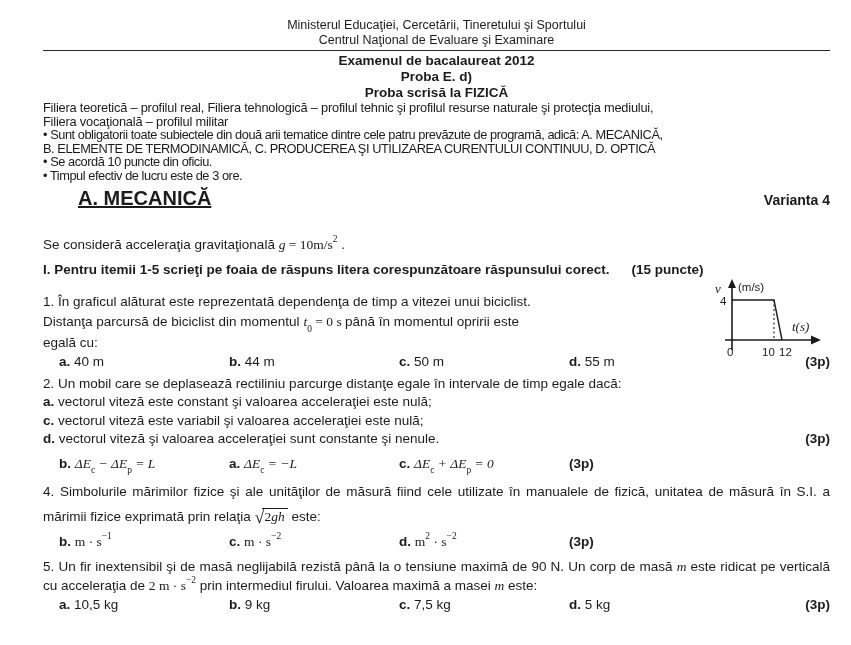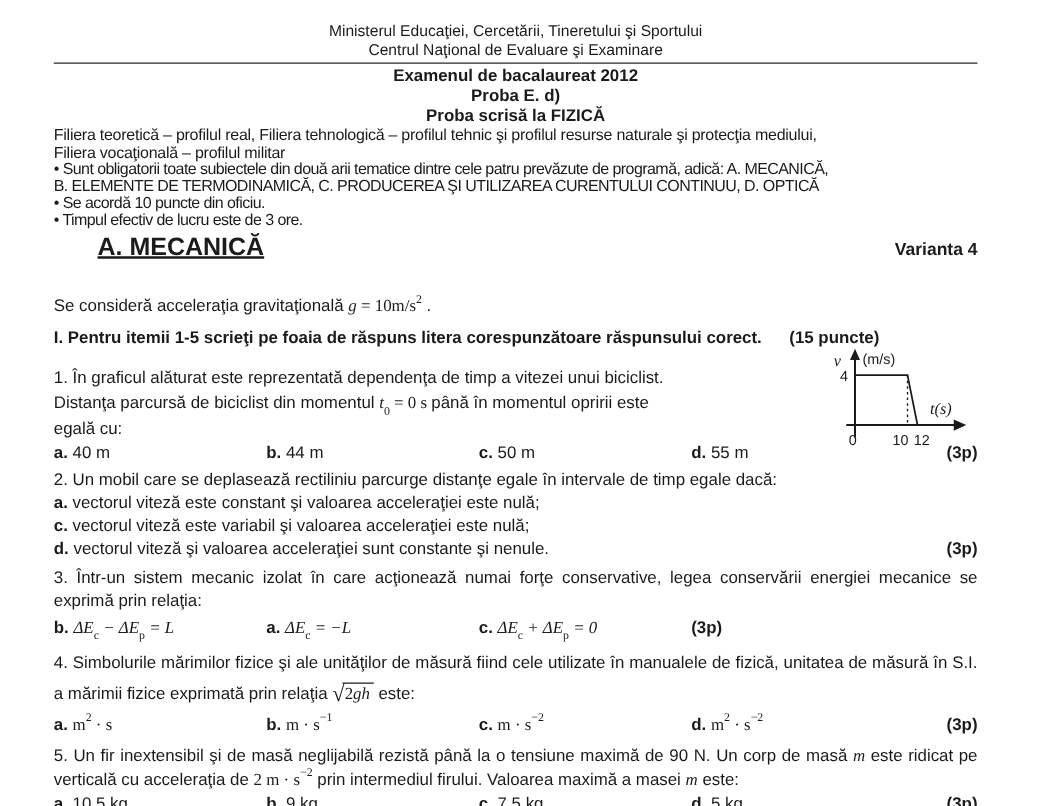--- a/index.html
+++ b/index.html
@@ -1,19 +1,19 @@
 <!DOCTYPE html>
 <html lang="ro"><head>
 <meta charset="utf-8">
 <title>Document</title>
 <style>
   html,body{margin:0;padding:0;background:#fff;}
   .page{
     box-sizing:border-box;width:851px;height:645px;overflow:hidden;
-    padding:18px 69px 0 43px;background:#fff;color:#1b1b1b;
+    padding:18px 21px 0 43px;background:#fff;color:#1b1b1b;
     font-family:"Liberation Sans",sans-serif;font-size:13.5px;
   }
   .center{text-align:center;}
   .hdr{font-size:12.5px;line-height:15px;}
   .rule{border:none;border-top:1.5px solid #2a2a2a;margin:2px 0 2px 0;}
   .title-line{font-weight:bold;font-size:13.5px;line-height:16px;}
   .small{font-size:12.8px;line-height:13.5px;letter-spacing:-0.2px;}
   .cond{letter-spacing:-0.45px;}
   .secrow{display:flex;justify-content:space-between;align-items:baseline;margin-top:5px;}
   .sec-title{font-weight:bold;font-size:20px;margin-left:35px;text-decoration:underline;}
@@ -25,21 +25,21 @@
   .mathup{font-family:"Liberation Serif",serif;font-style:normal;}
   sub,sup{font-size:9.5px;line-height:0;font-family:"Liberation Serif",serif;}
   sup{position:relative;top:-0.15em;}
   sub{position:relative;top:0.2em;}
   .q{margin-top:3px;}
   .q1{position:relative;margin-top:13px;}
   .q1 .qtext{padding-right:150px;text-align:justify;}
   .qline{line-height:19px;}
   .qline2{line-height:22px;}
   .jtext{text-align:justify;line-height:19px;}
-  .optgrid{display:grid;grid-template-columns:170px 170px 170px 1fr auto;align-items:baseline;line-height:19px;}
+  .optgrid{display:grid;grid-template-columns:170px 170px 170px 1fr auto;align-items:baseline;line-height:19px;margin-left:16px;}
   .optgrid.mathrow{line-height:24px;}
   .optline{display:flex;justify-content:space-between;line-height:18.5px;}
   .lab{font-weight:bold;}
   .pts{font-weight:bold;}
   .graph-box{position:absolute;right:8px;top:-14px;width:110px;height:84px;}
   .graph-box svg{display:block;}
   .g-serif{font-family:"Liberation Serif",serif;font-style:italic;font-size:13px;fill:#1b1b1b;}
   .g-sans{font-family:"Liberation Sans",sans-serif;font-size:11.5px;fill:#1b1b1b;}
   .sqrt{display:inline-block;white-space:nowrap;font-family:"Liberation Serif",serif;}
   .sqrt .sign{font-size:18px;font-style:normal;margin-right:-2px;vertical-align:-2px;}
@@ -125,33 +125,31 @@
     <div class="optline">
         <span><span class="lab">c.</span> <span>vectorul viteză este variabil şi valoarea acceleraţiei este nulă;</span></span>
       </div>
     <div class="optline">
         <span><span class="lab">d.</span> <span>vectorul viteză şi valoarea acceleraţiei sunt constante şi nenule.</span></span>
         <span class="pts">(3p)</span>
       </div>
   </div>
 
   <div class="q">
-    <div class="jtext">3. Într-un sistem mecanic izolat în care acţionează numai forţe conservative, legea conservării energiei mecanice se exprimă prin relaţia:</div>
     <div class="optgrid mathrow">
       <span><span class="lab">b.</span> <span class="math">ΔE</span><sub>c</sub><span class="math"> − ΔE</span><sub>p</sub><span class="math"> = L</span></span>
       <span><span class="lab">a.</span> <span class="math">ΔE</span><sub>c</sub><span class="math"> = −L</span></span>
       <span><span class="lab">c.</span> <span class="math">ΔE</span><sub>c</sub><span class="math"> + ΔE</span><sub>p</sub><span class="math"> = 0</span></span>
       <span class="pts">(3p)</span>
     </div>
   </div>
 
   <div class="q">
     <div class="jtext radline"><span>4. Simbolurile mărimilor fizice şi ale unităţilor de măsură fiind cele utilizate în manualele de fizică, unitatea de măsură în S.I. a mărimii fizice exprimată prin relaţia </span><span class="sqrt"><span class="sign">√</span><span class="body"><span>2</span><i>gh</i></span></span><span> este:</span></div>
     <div class="optgrid mathrow">
-      <span><span class="lab">a.</span> <span class="mathup">m</span><sup>2</sup><span class="mathup"> · s</span></span>
       <span><span class="lab">b.</span> <span class="mathup">m · s</span><sup>−1</sup></span>
       <span><span class="lab">c.</span> <span class="mathup">m · s</span><sup>−2</sup></span>
       <span><span class="lab">d.</span> <span class="mathup">m</span><sup>2</sup><span class="mathup"> · s</span><sup>−2</sup></span>
       <span class="pts">(3p)</span>
     </div>
   </div>
 
   <div class="q">
     <div class="jtext"><span>5. Un fir inextensibil şi de masă neglijabilă rezistă până la o tensiune maximă de 90 N. Un corp de masă </span><span class="math">m</span><span> este ridicat pe verticală cu acceleraţia de </span><span class="mathup">2 m · s</span><sup>−2</sup><span> prin intermediul firului. Valoarea maximă a masei </span><span class="math">m</span><span> este:</span></div>
     <div class="optgrid">

